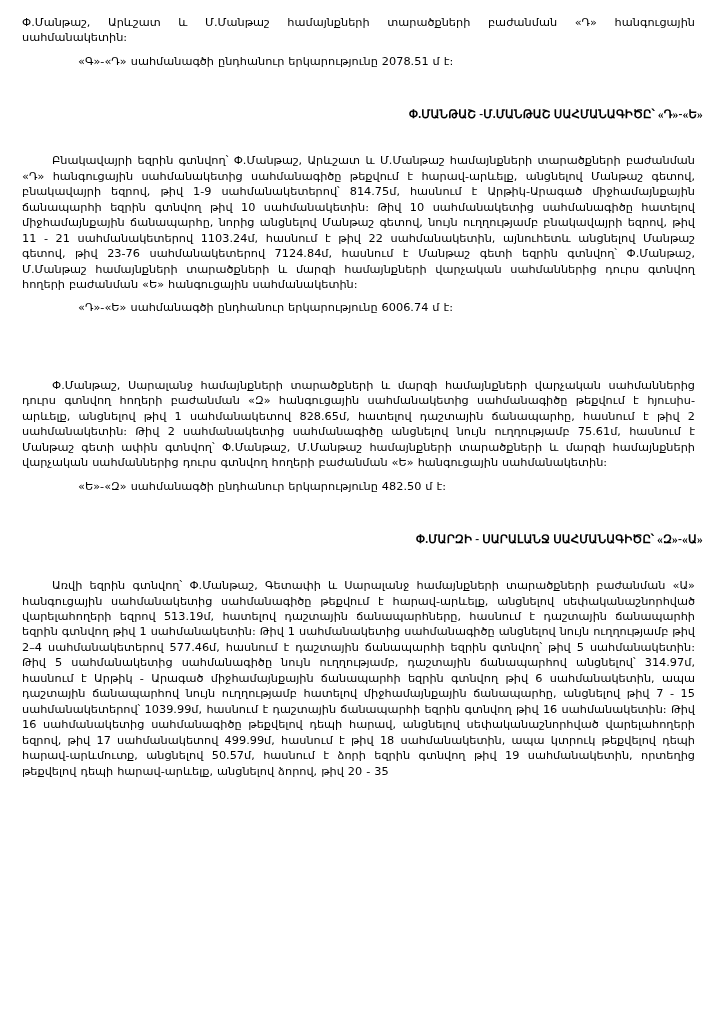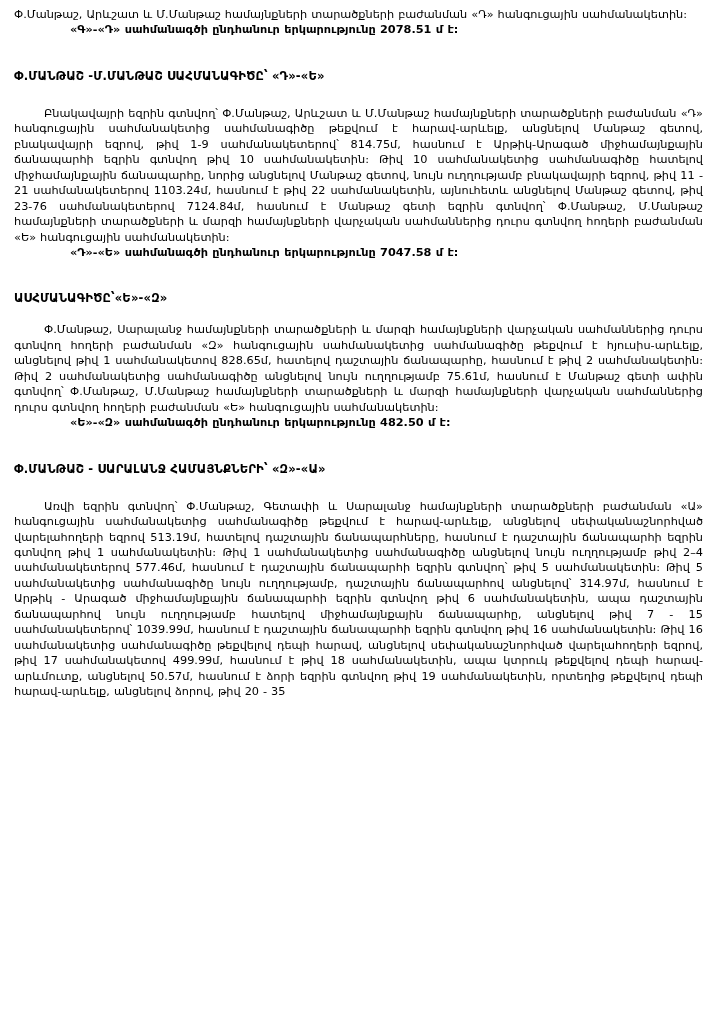--- a/index.html
+++ b/index.html
@@ -29,65 +29,64 @@
     text-justify: inter-word;
     word-spacing: 0.4px;
     margin: 0;
     hyphens: none;
   }
   .indent {
     text-indent: 30px;
   }
   .indent-big {
     text-indent: 56px;
-    font-weight: bold;
   }
   .heading {
     font-size: 11.6px;
     font-weight: bold;
-    text-align: left;
+    text-align: right;
     line-height: 16px;
     margin: 0;
     letter-spacing: 0.15px;
+    font-family: Liberation Serif, serif;
   }
   .gap-m  { height: 16px; }
   .gap-l  { height: 22px; }
   .gap-xl { height: 30px; }
-  .block { margin: 0; padding: 0; }
+  .block { margin: 8px; padding: 0; }
 </style>
 </head>
 <body>
 
 <div class="page">
 
   <p class="body-text block">Փ.Մանթաշ, Արևշատ և Մ.Մանթաշ համայնքների տարածքների բաժանման   «Դ» հանգուցային սահմանակետին:</p>
 
   <p class="body-text block indent-big">«Գ»-«Դ» սահմանագծի ընդհանուր երկարությունը 2078.51 մ է:</p>
 
   <div class="gap-xl"></div>
 
   <h2 class="heading">Փ.ՄԱՆԹԱՇ -Մ.ՄԱՆԹԱՇ ՍԱՀՄԱՆԱԳԻԾԸ՝ «Դ»-«Ե»</h2>
 
   <div class="gap-l"></div>
 
   <p class="body-text block indent">Բնակավայրի եզրին գտնվող՝ Փ.Մանթաշ, Արևշատ և Մ.Մանթաշ համայնքների տարածքների բաժանման «Դ» հանգուցային սահմանակետից սահմանագիծը թեքվում է հարավ-արևելք, անցնելով Մանթաշ գետով, բնակավայրի եզրով, թիվ 1-9 սահմանակետերով՝ 814.75մ, հասնում է Արթիկ-Արագած միջհամայնքային ճանապարհի եզրին գտնվող թիվ 10 սահմանակետին: Թիվ 10 սահմանակետից սահմանագիծը հատելով միջհամայնքային ճանապարհը, նորից անցնելով Մանթաշ գետով, նույն ուղղությամբ բնակավայրի եզրով, թիվ 11 - 21 սահմանակետերով 1103.24մ, հասնում է թիվ 22 սահմանակետին, այնուհետև անցնելով Մանթաշ գետով, թիվ 23-76 սահմանակետերով 7124.84մ, հասնում է Մանթաշ գետի եզրին գտնվող՝ Փ.Մանթաշ, Մ.Մանթաշ համայնքների տարածքների և մարզի համայնքների վարչական սահմաններից դուրս գտնվող հողերի բաժանման «Ե» հանգուցային սահմանակետին:</p>
 
-  <p class="body-text block indent-big">«Դ»-«Ե» սահմանագծի ընդհանուր երկարությունը 7047.58 մ է:</p>
+  <p class="body-text block indent-big">«Դ»-«Ե» սահմանագծի ընդհանուր երկարությունը 6006.74 մ է:</p>
 
   <div class="gap-xl"></div>
 
-  <h2 class="heading">ԱՍՀՄԱՆԱԳԻԾԸ՝«Ե»-«Զ»</h2>
 
   <div class="gap-m"></div>
 
   <p class="body-text block indent">Փ.Մանթաշ, Սարալանջ համայնքների տարածքների և մարզի համայնքների վարչական սահմաններից դուրս գտնվող հողերի բաժանման «Զ» հանգուցային սահմանակետից սահմանագիծը թեքվում է հյուսիս-արևելք, անցնելով թիվ 1 սահմանակետով 828.65մ, հատելով դաշտային ճանապարհը, հասնում է թիվ 2 սահմանակետին: Թիվ 2 սահմանակետից սահմանագիծը անցնելով նույն ուղղությամբ 75.61մ, հասնում է Մանթաշ գետի ափին գտնվող՝  Փ.Մանթաշ, Մ.Մանթաշ համայնքների տարածքների և մարզի համայնքների վարչական սահմաններից դուրս գտնվող հողերի բաժանման «Ե» հանգուցային սահմանակետին:</p>
 
   <p class="body-text block indent-big">«Ե»-«Զ» սահմանագծի ընդհանուր երկարությունը 482.50 մ է:</p>
 
   <div class="gap-xl"></div>
 
-  <h2 class="heading">Փ.ՄԱՆԹԱՇ - ՍԱՐԱԼԱՆՋ ՀԱՄԱՅՆՔՆԵՐԻ՝ «Զ»-«Ա»</h2>
+  <h2 class="heading">Փ.ՄԱՐԶԻ - ՍԱՐԱԼԱՆՋ ՍԱՀՄԱՆԱԳԻԾԸ՝ «Զ»-«Ա»</h2>
 
   <div class="gap-l"></div>
 
   <p class="body-text block indent">Առվի եզրին գտնվող՝ Փ.Մանթաշ, Գետափի և Սարալանջ համայնքների տարածքների բաժանման «Ա» հանգուցային սահմանակետից սահմանագիծը թեքվում է հարավ-արևելք, անցնելով սեփականաշնորհված վարելահողերի եզրով 513.19մ, հատելով դաշտային ճանապարհները, հասնում է դաշտային ճանապարհի եզրին գտնվող թիվ 1 սահմանակետին: Թիվ 1 սահմանակետից սահմանագիծը անցնելով նույն ուղղությամբ թիվ 2–4 սահմանակետերով  577.46մ, հասնում է դաշտային ճանապարհի եզրին գտնվող՝ թիվ 5 սահմանակետին: Թիվ 5 սահմանակետից սահմանագիծը նույն ուղղությամբ, դաշտային ճանապարհով անցնելով՝ 314.97մ, հասնում է Արթիկ - Արագած միջհամայնքային ճանապարհի եզրին գտնվող թիվ 6 սահմանակետին, ապա  դաշտային ճանապարհով նույն ուղղությամբ հատելով միջհամայնքային ճանապարհը, անցնելով թիվ 7 - 15 սահմանակետերով՝ 1039.99մ, հասնում է դաշտային ճանապարհի եզրին գտնվող թիվ 16 սահմանակետին: Թիվ 16 սահմանակետից սահմանագիծը  թեքվելով դեպի հարավ, անցնելով սեփականաշնորհված վարելահողերի եզրով, թիվ 17 սահմանակետով 499.99մ, հասնում է թիվ 18 սահմանակետին, ապա կտրուկ թեքվելով դեպի հարավ-արևմուտք, անցնելով 50.57մ, հասնում է ձորի եզրին գտնվող թիվ 19 սահմանակետին, որտեղից   թեքվելով դեպի հարավ-արևելք, անցնելով ձորով, թիվ 20 - 35</p>
 
 </div>
 
 </body></html>

